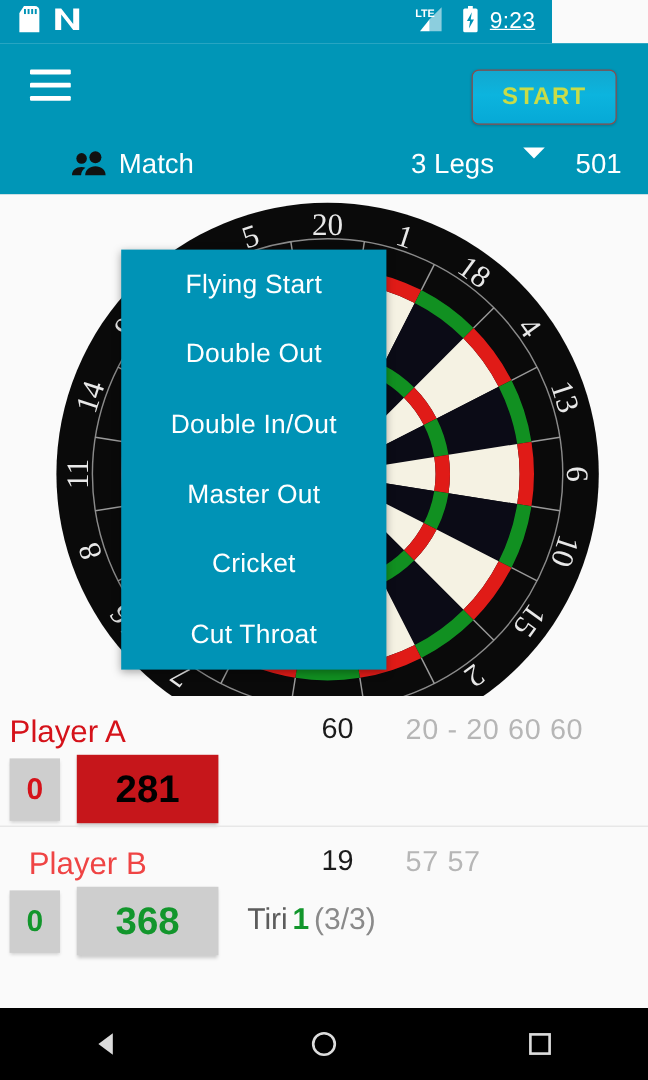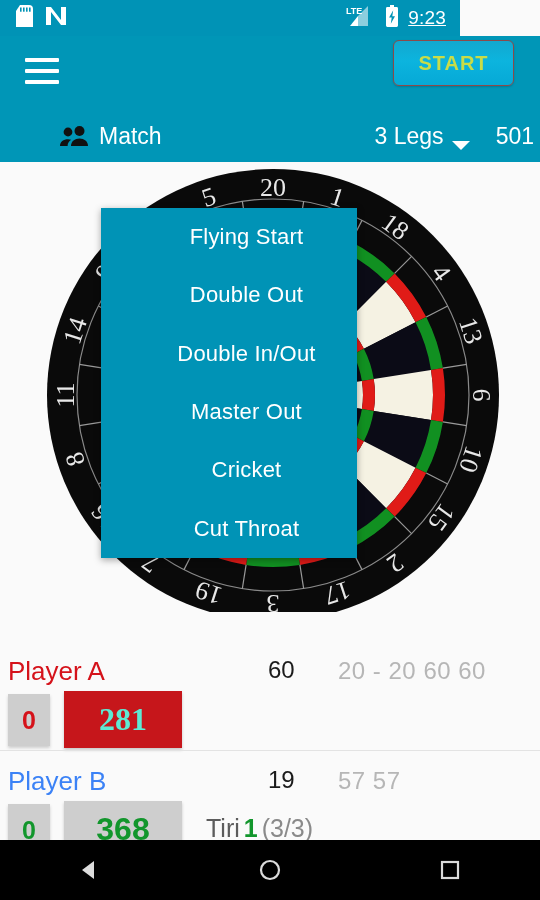--- a/index.html
+++ b/index.html
@@ -24,88 +24,87 @@
     position:absolute;left:0;top:36px;width:540px;height:74px;
     background:#0096b7;
   }
   .hamburger{
     position:absolute;left:25px;top:22px;width:34px;height:26px;
     display:flex;flex-direction:column;justify-content:space-between;
     cursor:pointer;
   }
   .hamburger span{display:block;height:4px;background:#ffffff;border-radius:1px;}
   .startbtn{
-    position:absolute;right:26px;top:4px;width:119px;height:44px;
+    position:absolute;right:26px;top:22px;width:119px;height:44px;
     border:1px solid #8c4a4a;border-radius:6px;
     background:linear-gradient(180deg,#12a8cf 0%,#0cb4de 45%,#06a9d6 100%);
     color:#c8dc48;font-size:20px;font-weight:700;letter-spacing:1px;
     display:flex;align-items:center;justify-content:center;
     box-shadow:0 1px 2px rgba(0,0,0,.18);
   }
   
   .subbar{
     position:absolute;left:0;top:110px;width:540px;height:52px;
     background:#0096b7;
     display:flex;align-items:center;padding-left:40px;
   }
   .subbar .tab{
     display:flex;align-items:center;gap:9px;padding-left:20px;color:#ffffff;font-size:23px;
   }
   .people-icon{width:30px;height:22px;position:relative;display:inline-block;}
   .spin-right{margin-left:auto;display:flex;align-items:center;gap:26px;padding-right:20px;}
-  .spinner{display:flex;align-items:flex-end;gap:8px;color:#ffffff;font-size:23px;}
+  .spinner{display:flex;align-items:flex-start;gap:24px;color:#ffffff;font-size:23px;}
   .caret{
     width:0;height:0;border-left:9px solid transparent;border-right:9px solid transparent;
     border-top:9px solid #ffffff;
   }
   .subbar-shadow{
     position:absolute;left:0;top:162px;width:540px;height:5px;
     background:linear-gradient(180deg,rgba(0,0,0,.22),rgba(0,0,0,0));
   }
   
   .boardarea{
     position:absolute;left:0;top:162px;width:540px;height:450px;
     background:#fafafa;overflow:hidden;
   }
   .board{position:absolute;left:45px;top:5px;width:456px;height:456px;}
   
   .dropdown{
     position:absolute;left:101px;top:46px;width:221px;height:350px;
     background:#0093b6;
     box-shadow:0 2px 7px rgba(0,0,0,.35);
     z-index:40;
-    padding-left:35px;
   }
   .dd-item{
     height:58.3px;display:flex;align-items:center;justify-content:center;
     color:#ffffff;font-size:22px;letter-spacing:.2px;
   }
   
-  .scorewrap{position:absolute;left:0;top:642px;width:436px;height:228px;background:#fafafa;}
+  .scorewrap{position:absolute;left:0;top:580px;width:436px;height:228px;background:#fafafa;}
   .prow{position:relative;width:540px;height:110px;}
   .pname{position:absolute;left:8px;top:14px;font-size:26px;}
   .pname.a{color:#d5121a;}
-  .pname.b{color:#3b82f6;}
+  .pname.b{color:#ef4444;margin-left:16px;}
   .pturn{position:absolute;left:268px;top:14px;font-size:24px;font-weight:400;color:#1b1b1b;}
   .phist{position:absolute;left:338px;top:15px;font-size:24px;color:#b6b6b6;letter-spacing:.5px;text-align:right;}
   .legbox{
     position:absolute;left:8px;top:52px;width:42px;height:52px;
     display:flex;align-items:center;justify-content:center;
     background:#cecece;font-size:25px;font-weight:700;
     box-shadow:0 2px 3px rgba(0,0,0,.18);
   }
   .legbox.a{color:#d5121a;}
   .legbox.b{color:#12962c;}
   .scorebox{
     position:absolute;left:64px;top:49px;width:118px;height:57px;
     display:flex;align-items:center;justify-content:center;
     font-size:32px;font-weight:700;
     box-shadow:0 2px 3px rgba(0,0,0,.2);
   }
-  .scorebox.a{background:#c6161b;color:#5eead4;font-family:Liberation Serif, serif;}
+  .scorebox.a{background:#c6161b;color:#000000;}
   .scorebox.b{background:#cecece;color:#12962c;}
   .tiri{position:absolute;left:206px;top:62px;font-size:25px;color:#5c5c5c;}
   .tiri .num{font-weight:700;margin:0 4px;}
   .tiri .num.a{color:#d5121a;}
   .tiri .num.b{color:#12962c;}
   .tiri .frac{color:#8a8a8a;}
   .divider{position:absolute;left:0;width:540px;height:1px;background:#e3e3e3;}
   
   .navbar{
     position:absolute;left:0;top:840px;width:540px;height:60px;background:#000000;

